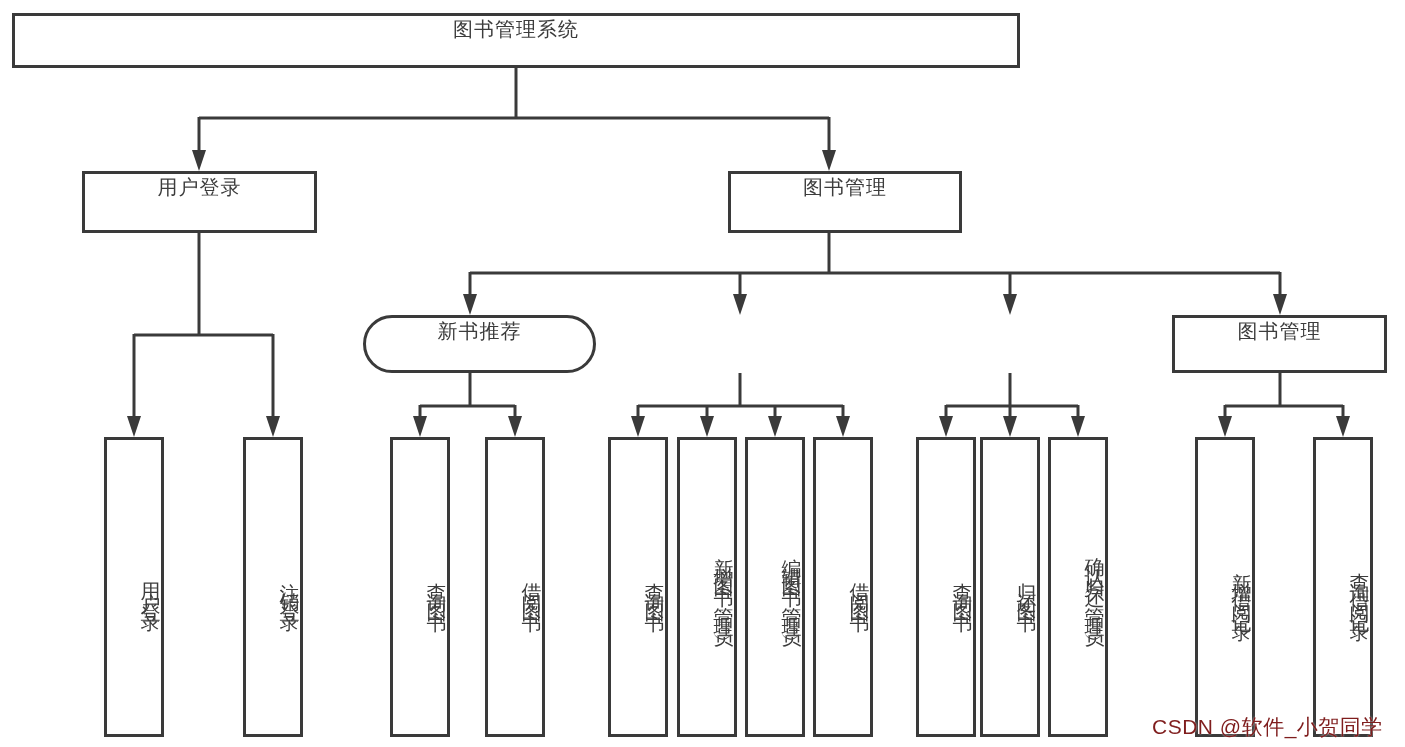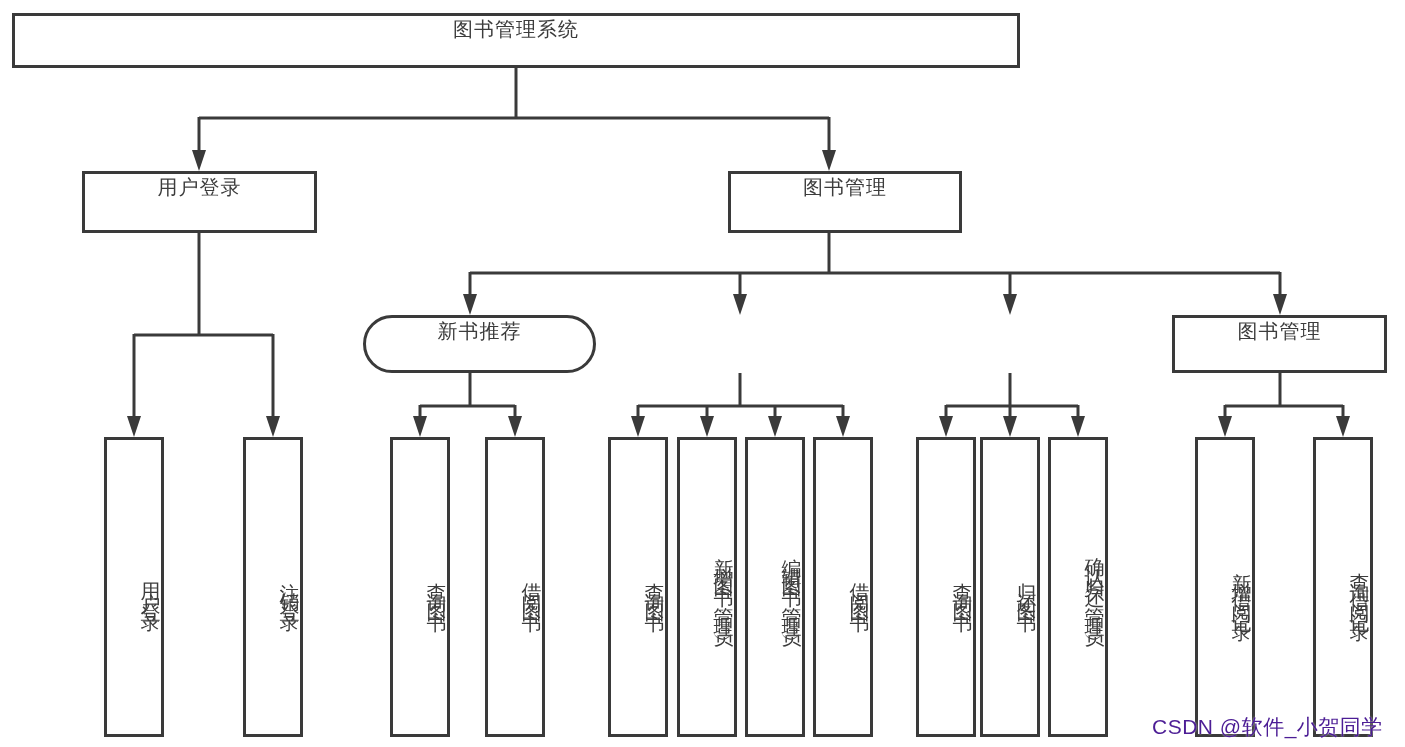--- a/index.html
+++ b/index.html
@@ -44,21 +44,21 @@
     font-size: 20px;
     letter-spacing: 10px;
     line-height: 1;
   }
   .watermark {
     position: absolute;
     left: 1152px;
     top: 713px;
     font-size: 21px;
     letter-spacing: 0.5px;
-    color: #4c1d95;
+    color: #7f1d1d;
     white-space: nowrap;
     z-index: 6;
     text-shadow: 0 0 2px rgba(255,255,255,0.8);
   }
 </style>
 </head>
 <body>
 
 <div class="stage">
 

